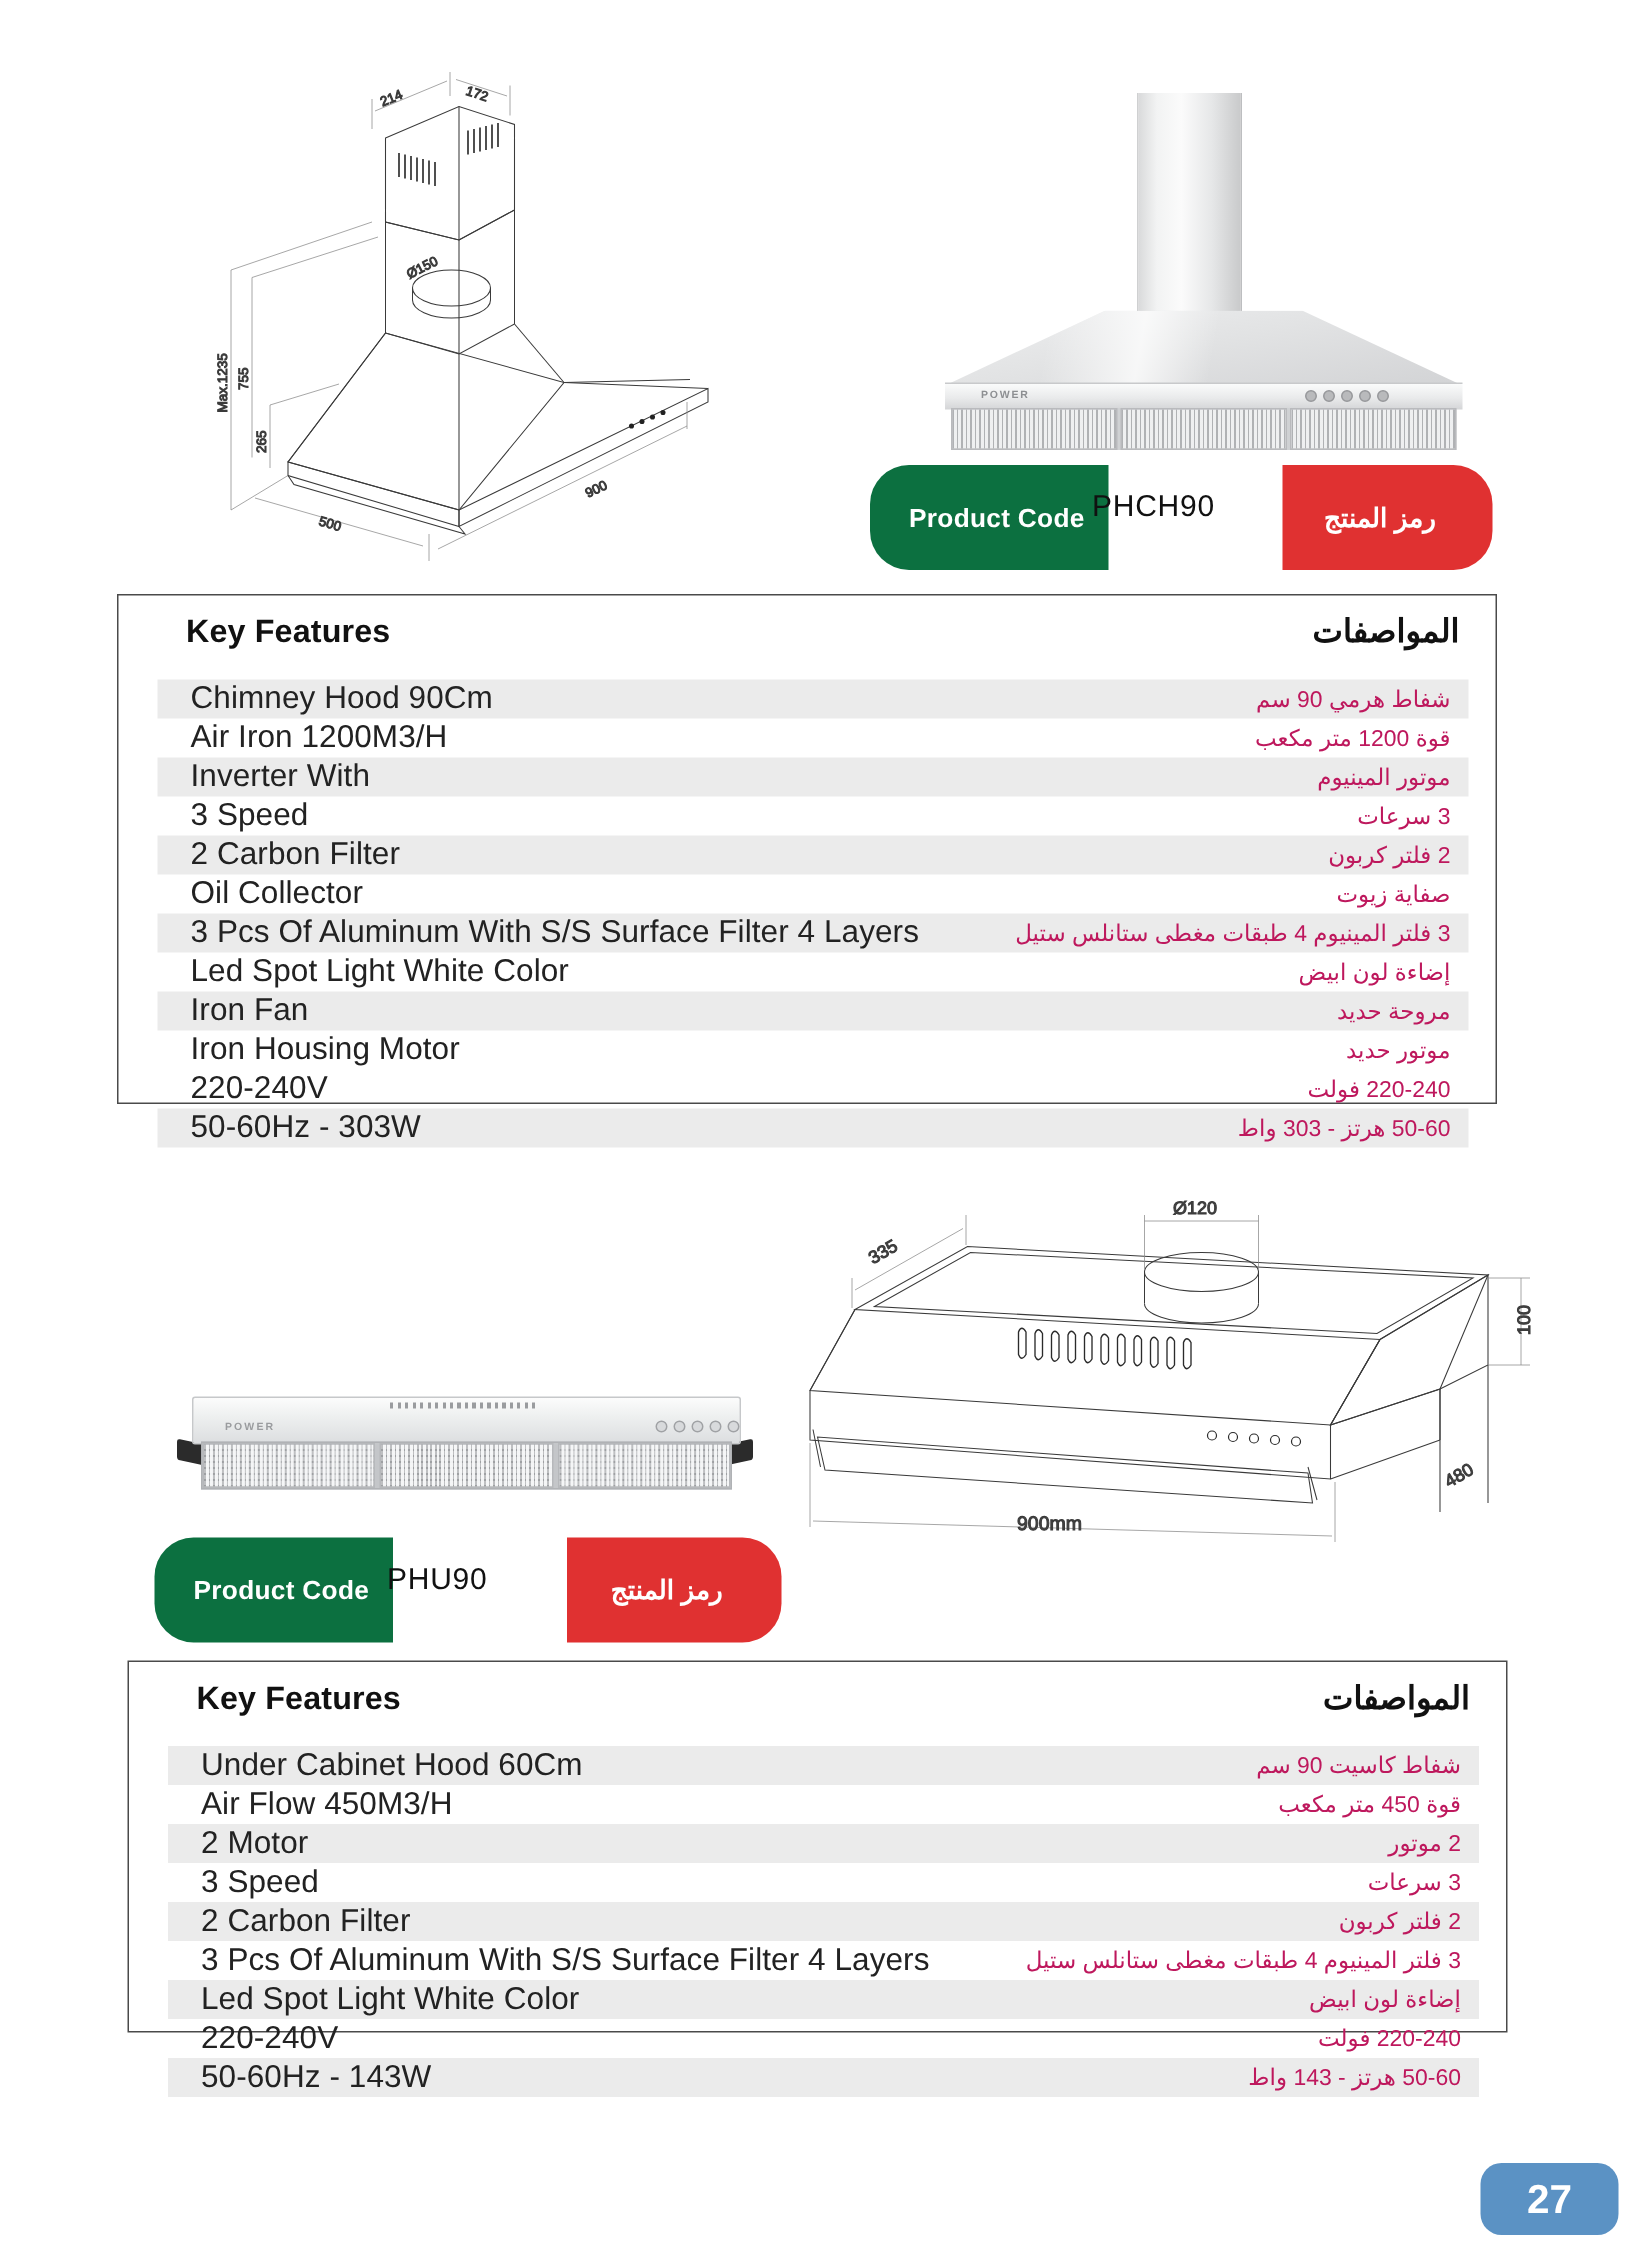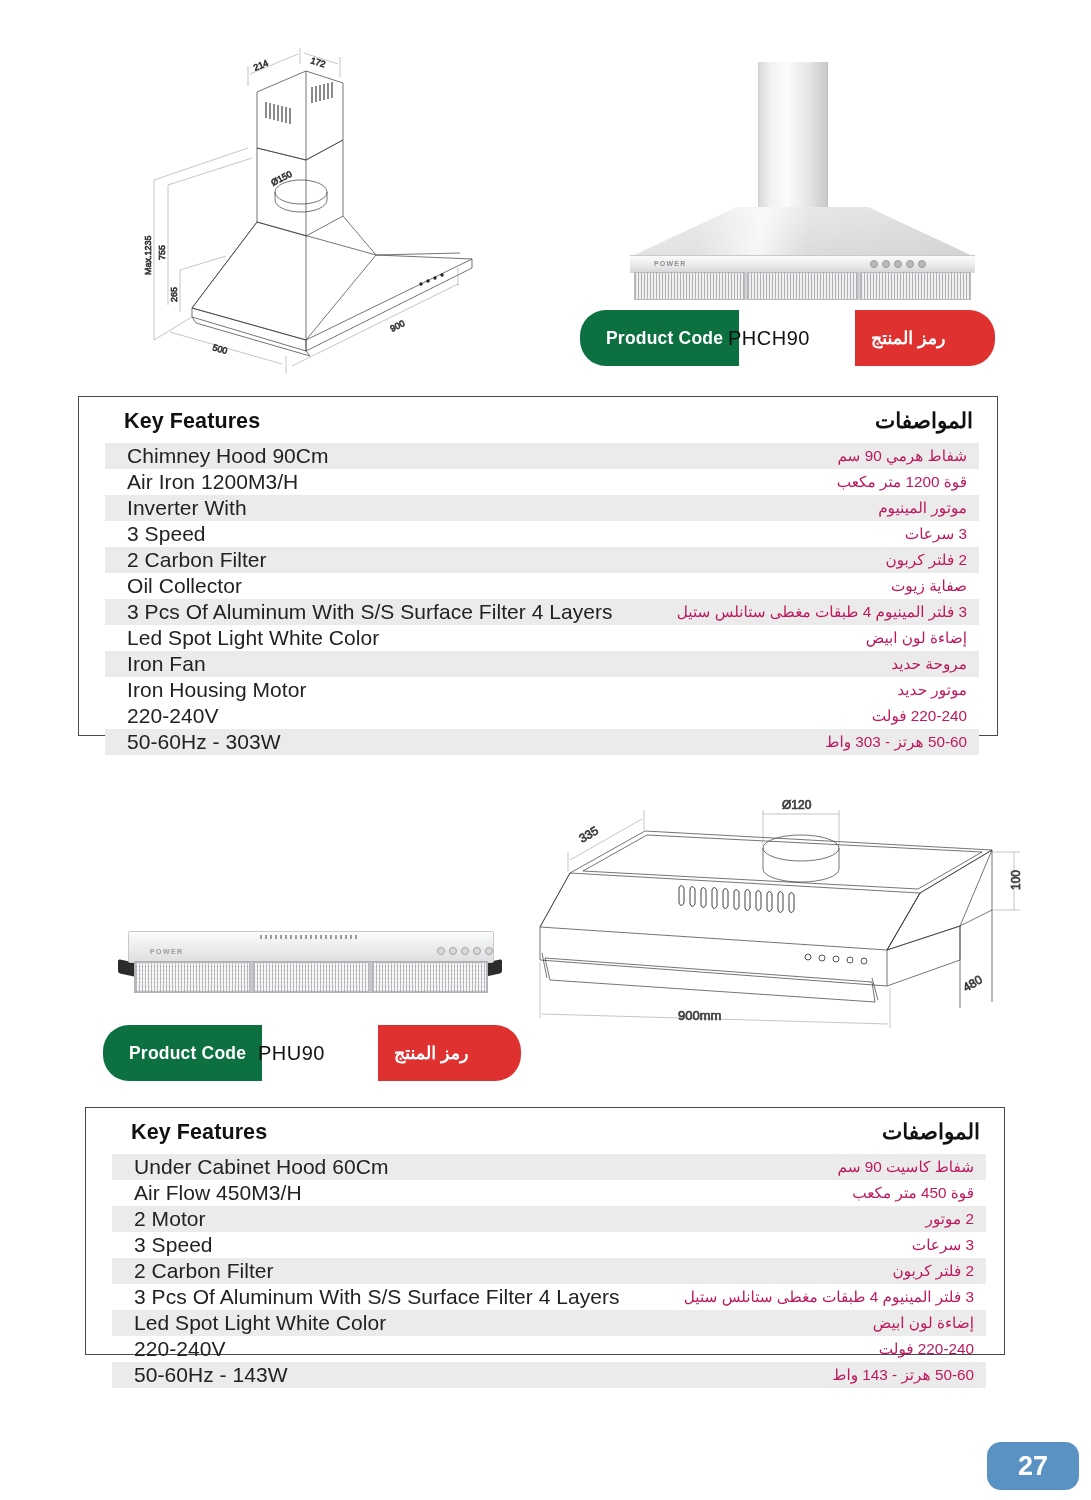--- a/index.html
+++ b/index.html
@@ -20,21 +20,21 @@
   .spec-table {
     position: absolute;
     border: 1.5px solid #4a4a4a;
     background: #ffffff;
     box-sizing: border-box;
   }
   .spec-head {
     display: flex;
     justify-content: space-between;
     align-items: baseline;
-    padding: 11px 24px 9px 45px;
+    padding: 11px 24px 19px 45px;
   }
   .spec-head-en {
     font-size: 21.5px;
     font-weight: bold;
     letter-spacing: .1px;
     color: #111;
   }
   .spec-head-ar {
     font-size: 21.5px;
     font-weight: bold;
@@ -63,24 +63,24 @@
     direction: rtl;
     white-space: nowrap;
     text-align: right;
   }
 
   
   .code-strip { position: absolute; height: 56px; }
   .badge {
     position: absolute;
     top: 0;
-    height: 56px;
+    height: 70px;
     display: flex;
     align-items: center;
-    justify-content: flex-start;
+    justify-content: center;
     box-sizing: border-box;
   }
   .badge-green {
     left: 0;
     border-radius: 26px 0 0 26px;
     padding: 0 16px 0 26px;
   }
   .badge-green span {
     color: #ffffff;
     font-size: 17.5px;

